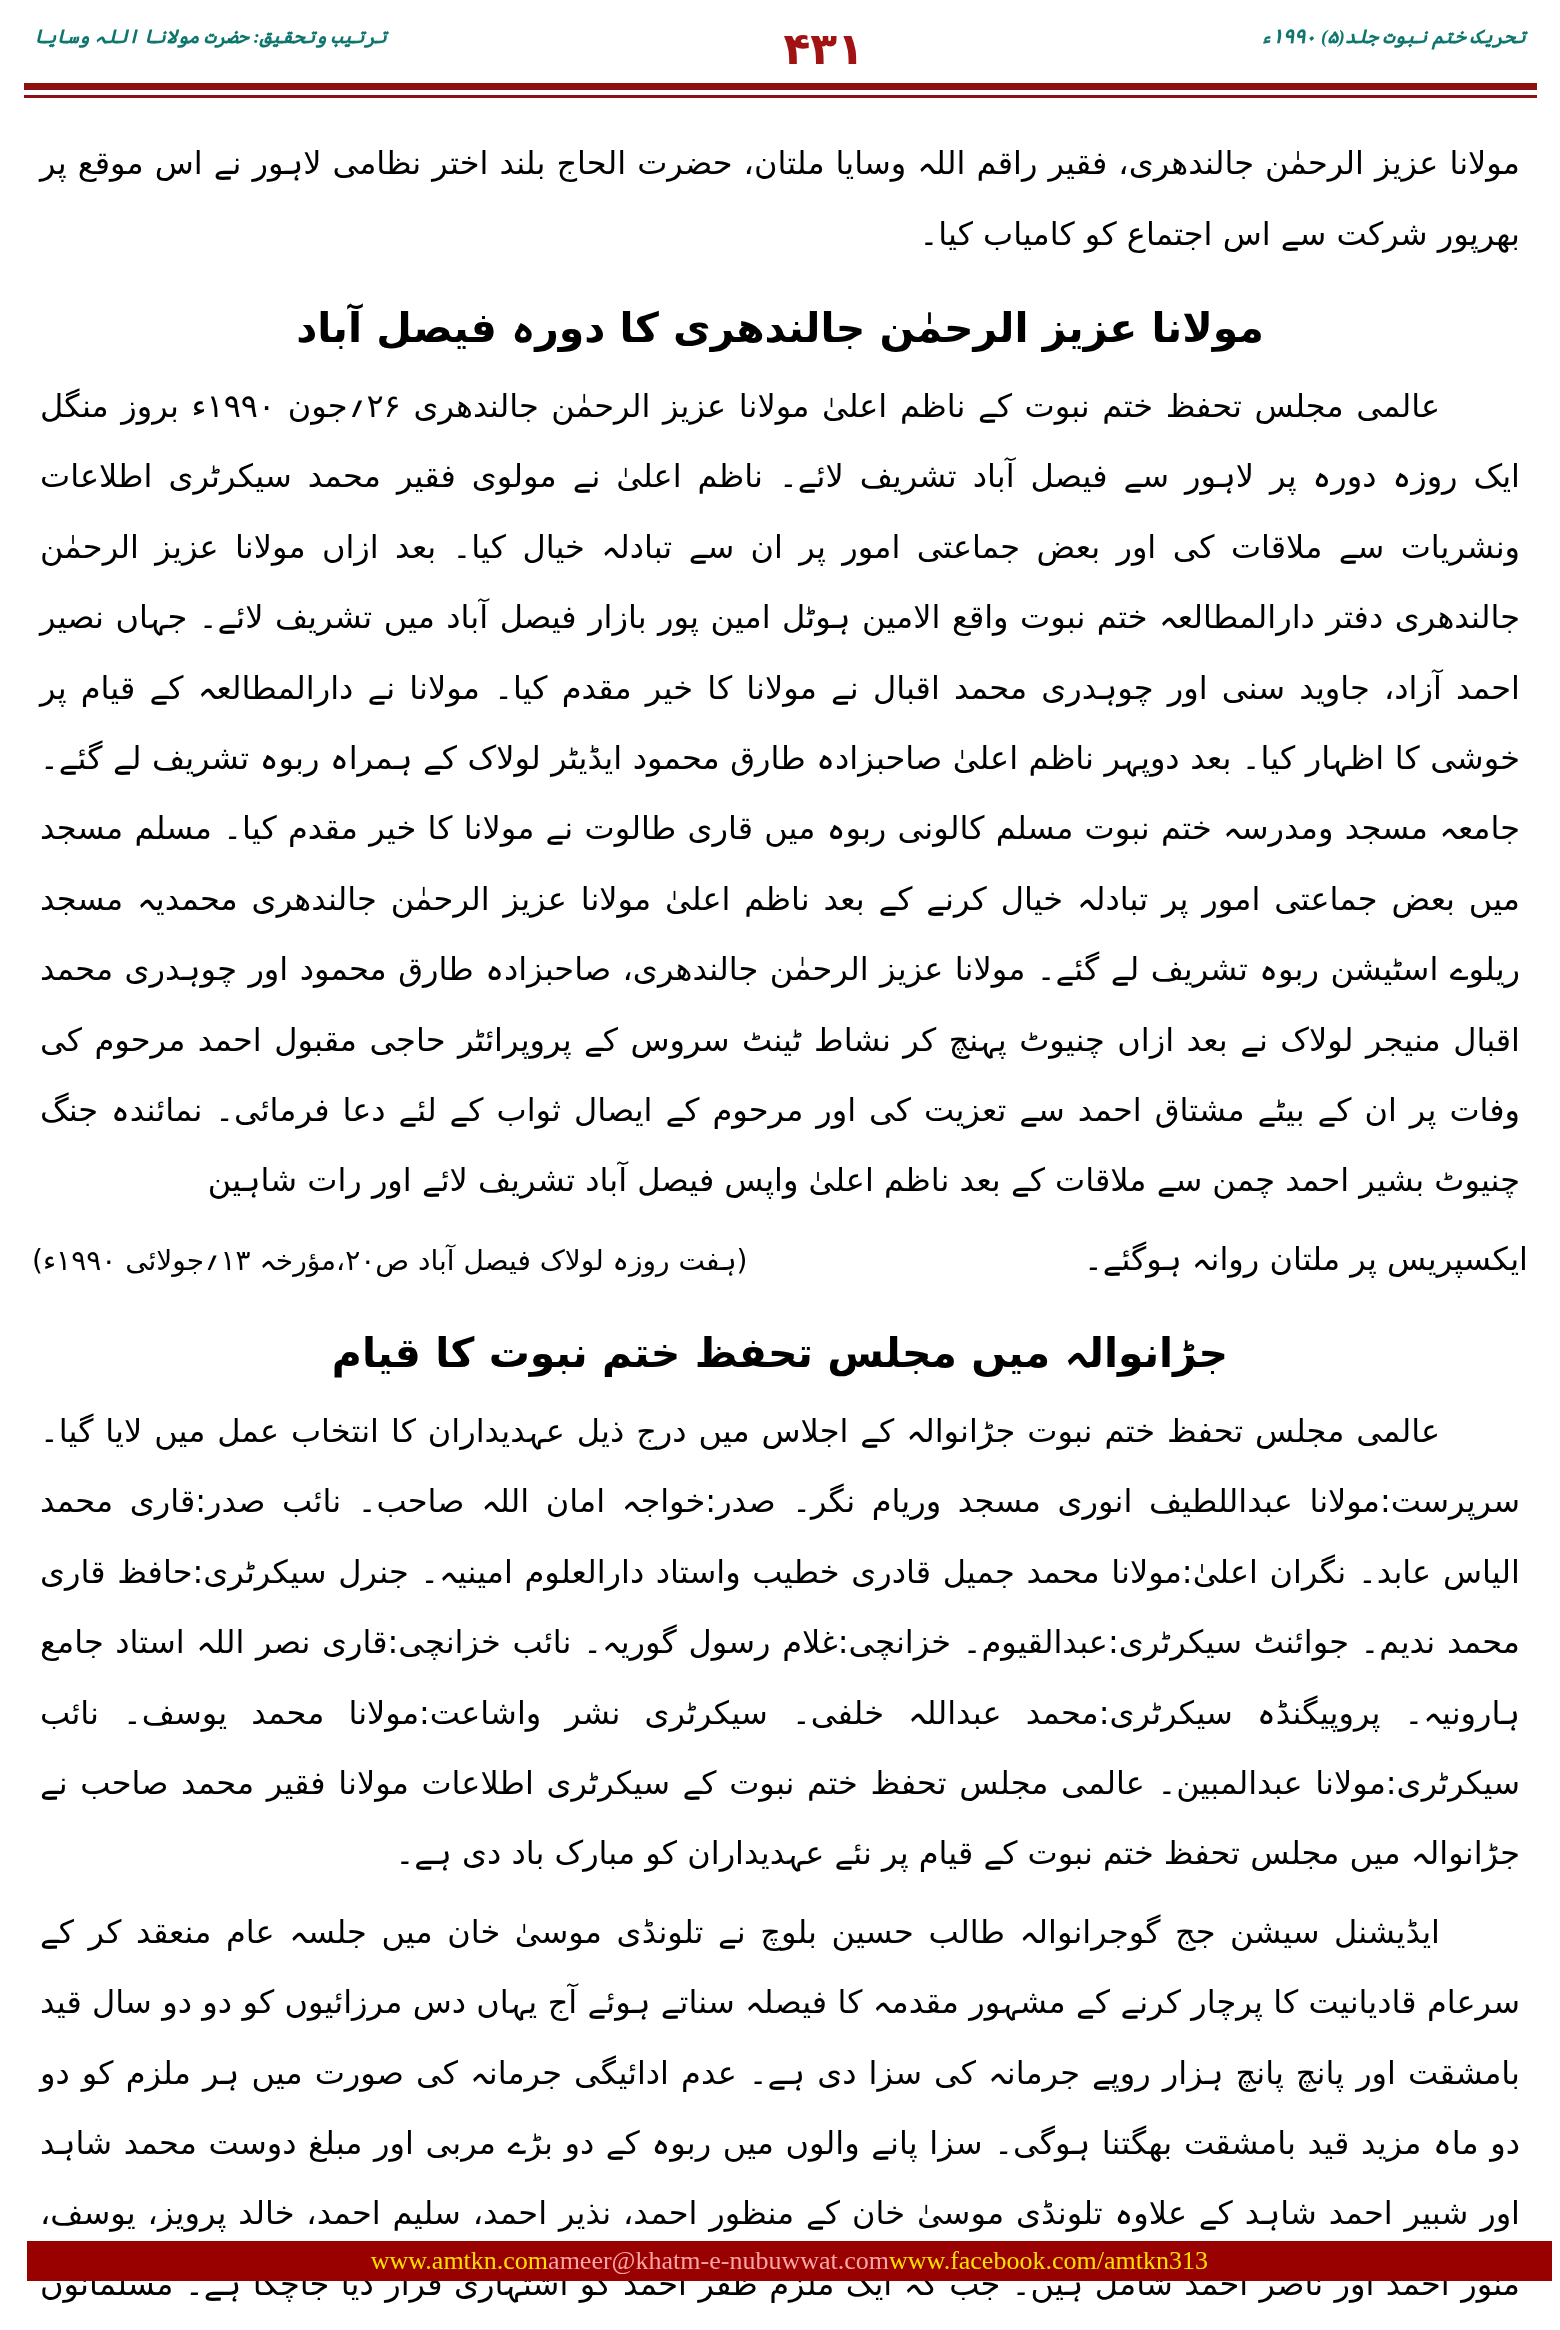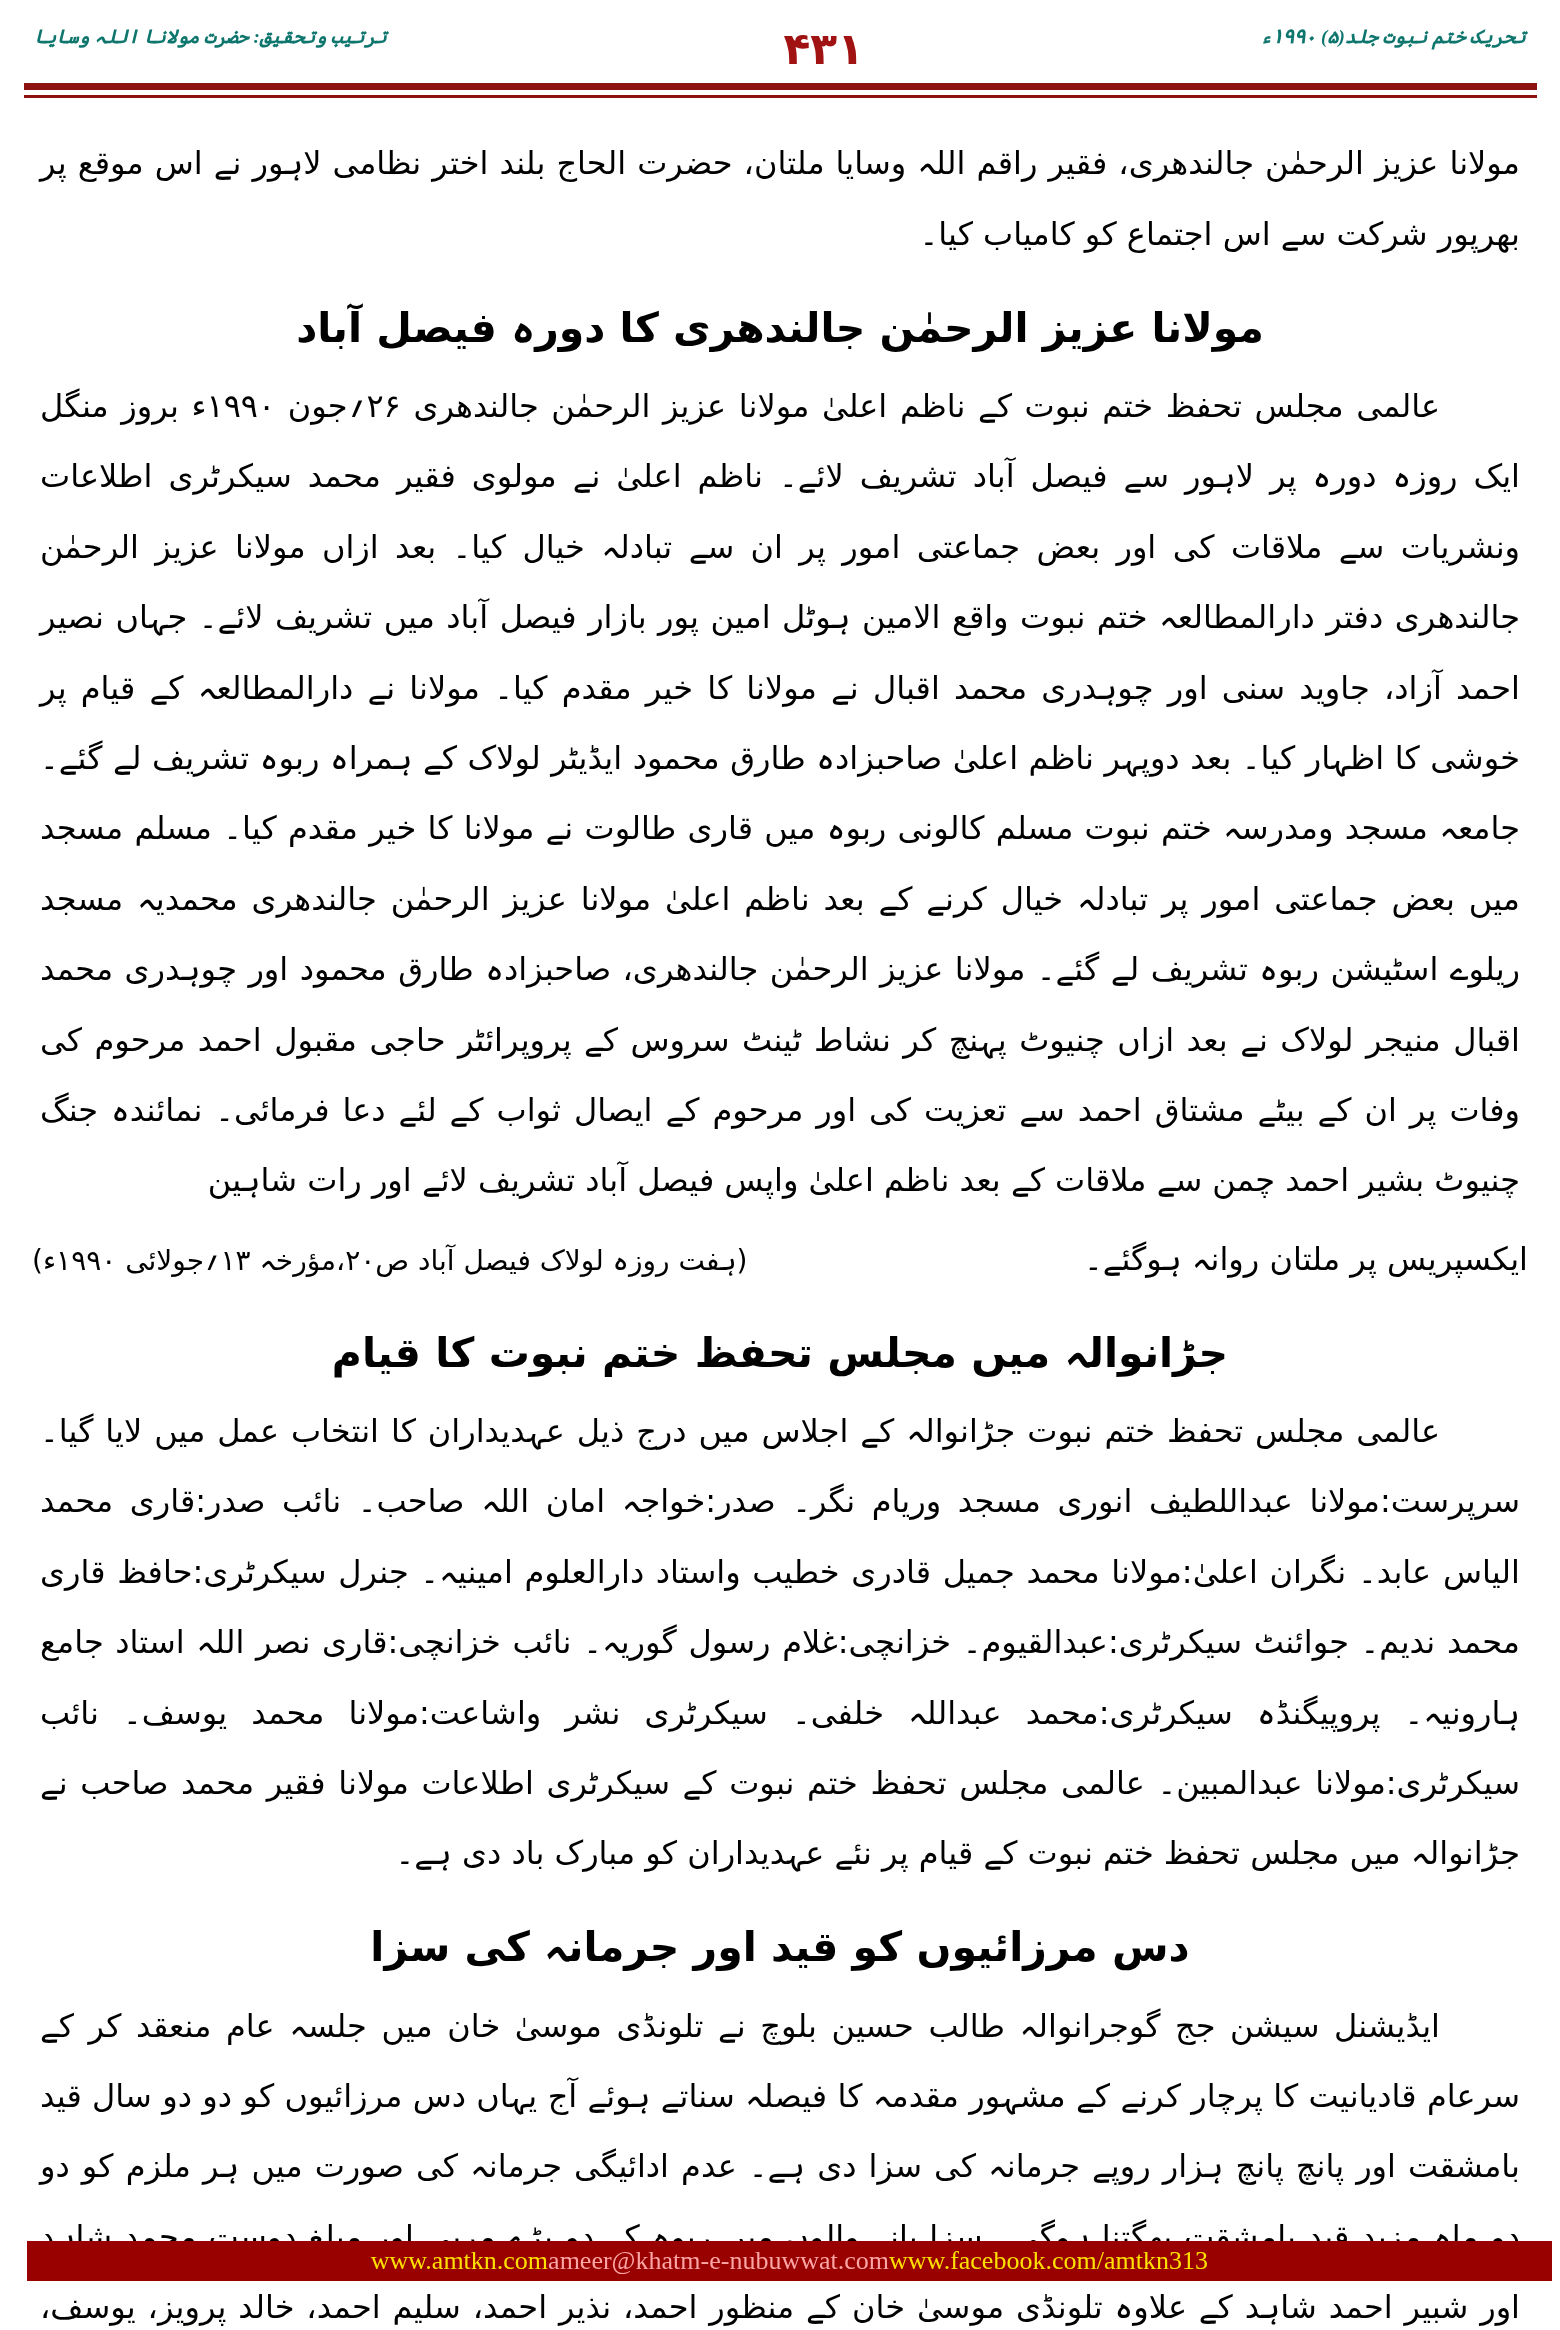--- a/index.html
+++ b/index.html
@@ -117,21 +117,20 @@
 
     <div class="last-line-row">
       <span>ایکسپریس پر ملتان روانہ ہوگئے۔</span>
       <span class="citation">(ہفت روزہ لولاک فیصل آباد ص۲۰،مؤرخہ ۱۳؍جولائی ۱۹۹۰ء)</span>
     </div>
 
     <h2 class="section-heading">جڑانوالہ میں مجلس تحفظ ختم نبوت کا قیام</h2>
 
     <p class="body-text indent">عالمی مجلس تحفظ ختم نبوت جڑانوالہ کے اجلاس میں درج ذیل عہدیداران کا انتخاب عمل میں لایا گیا۔ سرپرست:مولانا عبداللطیف انوری مسجد وریام نگر۔ صدر:خواجہ امان اللہ صاحب۔ نائب صدر:قاری محمد الیاس عابد۔ نگران اعلیٰ:مولانا محمد جمیل قادری خطیب واستاد دارالعلوم امینیہ۔ جنرل سیکرٹری:حافظ قاری محمد ندیم۔ جوائنٹ سیکرٹری:عبدالقیوم۔ خزانچی:غلام رسول گوریہ۔ نائب خزانچی:قاری نصر اللہ استاد جامع ہارونیہ۔ پروپیگنڈہ سیکرٹری:محمد عبداللہ خلفی۔ سیکرٹری نشر واشاعت:مولانا محمد یوسف۔ نائب سیکرٹری:مولانا عبدالمبین۔ عالمی مجلس تحفظ ختم نبوت کے سیکرٹری اطلاعات مولانا فقیر محمد صاحب نے جڑانوالہ میں مجلس تحفظ ختم نبوت کے قیام پر نئے عہدیداران کو مبارک باد دی ہے۔</p>
 
-    <h2 class="section-heading">دس مرزائیوں کو قید اور جرمانہ کی سزا</h2>
 
     <p class="body-text indent">ایڈیشنل سیشن جج گوجرانوالہ طالب حسین بلوچ نے تلونڈی موسیٰ خان میں جلسہ عام منعقد کر کے سرعام قادیانیت کا پرچار کرنے کے مشہور مقدمہ کا فیصلہ سناتے ہوئے آج یہاں دس مرزائیوں کو دو دو سال قید بامشقت اور پانچ پانچ ہزار روپے جرمانہ کی سزا دی ہے۔ عدم ادائیگی جرمانہ کی صورت میں ہر ملزم کو دو دو ماہ مزید قید بامشقت بھگتنا ہوگی۔ سزا پانے والوں میں ربوہ کے دو بڑے مربی اور مبلغ دوست محمد شاہد اور شبیر احمد شاہد کے علاوہ تلونڈی موسیٰ خان کے منظور احمد، نذیر احمد، سلیم احمد، خالد پرویز، یوسف، منور احمد اور ناصر احمد شامل ہیں۔ جب کہ ایک ملزم ظفر احمد کو اشتہاری قرار دیا جاچکا ہے۔ مسلمانوں کی طرف سے مقدمہ کی پیروی ممتاز قانون دان نوید انور نوید ایڈووکیٹ نے کی۔</p>
 
   </div>
 
   <div class="footer-bar">
     <a class="site">www.amtkn.com</a>
     <a class="email">ameer@khatm-e-nubuwwat.com</a>
     <a class="site">www.facebook.com/amtkn313</a>
   </div>

